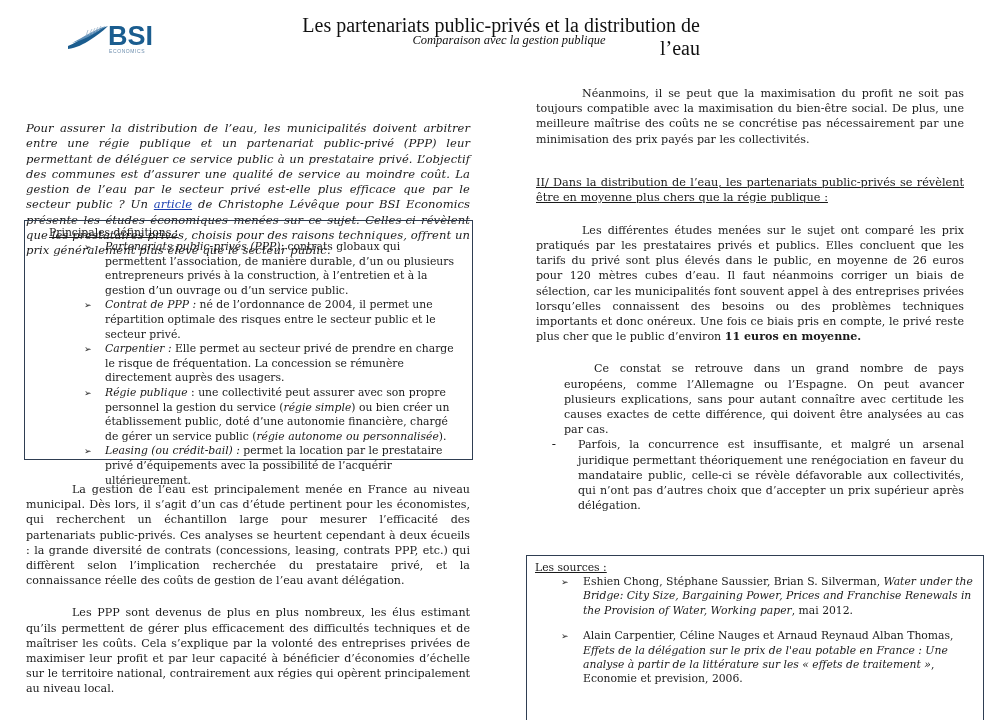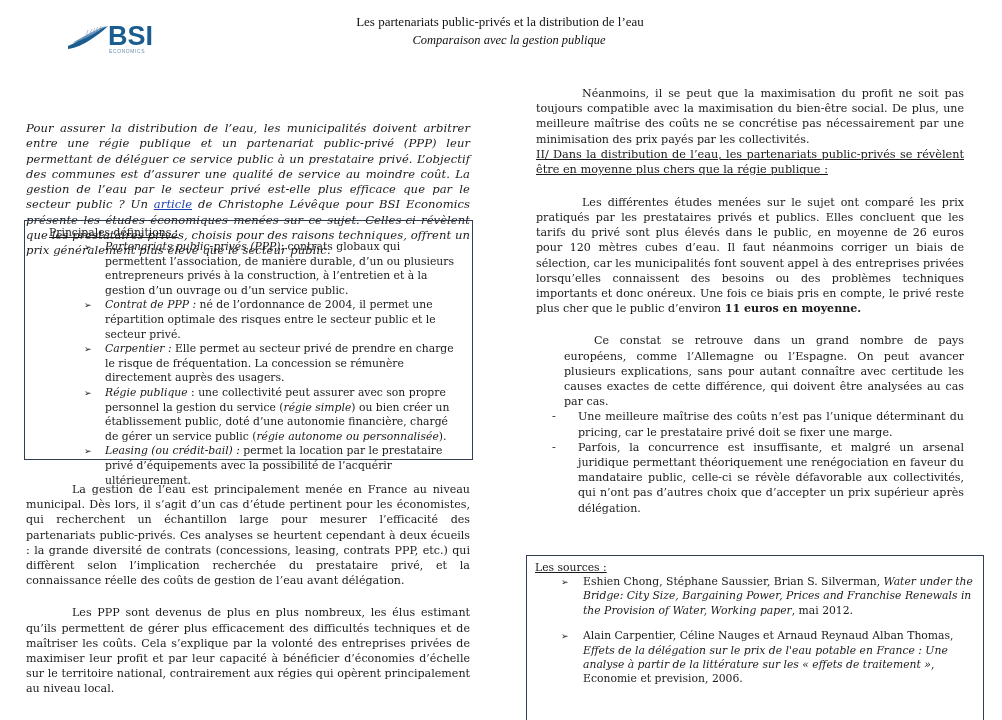--- a/index.html
+++ b/index.html
@@ -4,21 +4,21 @@
 <style>
   * { box-sizing: border-box; margin: 0; padding: 0; }
   html, body { width: 1002px; height: 720px; background: #ffffff; overflow: hidden; }
   body { position: relative; font-family: "DejaVu Serif", serif; color: #1a1a1a; }
 
   .logo { position: absolute; left: 66px; top: 22px; width: 100px; height: 30px; }
   .logo svg { display: block; }
   .logo-text { position: absolute; left: 42px; top: 0; font-family: "Liberation Sans", sans-serif; font-weight: bold; font-size: 27px; color: #1b5d8f; letter-spacing: 0px; line-height: 28px; }
   .logo-sub { position: absolute; left: 43px; top: 26px; font-family: "Liberation Sans", sans-serif; font-size: 5px; color: #6e8fae; letter-spacing: 0.6px; }
 
-  .header-title { position: absolute; left: 300px; top: 14px; width: 400px; text-align: center; font-family: "Liberation Serif", serif; font-size: 13px; color: #111; }
+  .header-title { position: absolute; left: 300px; top: 14px; width: 400px; text-align: right; font-family: "Liberation Serif", serif; font-size: 20px; color: #111; }
   .header-sub { position: absolute; left: 300px; top: 33px; width: 400px; text-align: center; font-family: "Liberation Serif", serif; font-style: italic; font-size: 12.5px; color: #111; padding-left: 18px; }
 
   .col-left { position: absolute; left: 26px; top: 85px; width: 444px; }
   .col-right { position: absolute; left: 536px; top: 86px; width: 428px; }
 
   .para { font-size: 11.1px; line-height: 15.2px; text-align: justify; }
   .intro { font-style: italic; font-size: 11.6px; line-height: 15.3px; letter-spacing: 0.05px; margin-top: 36px; }
   .intro a { color: #1a3fb0; text-decoration: underline; }
   .indent { text-indent: 46px; }
   .indent-sm { text-indent: 30px; }
@@ -89,25 +89,25 @@
   </ul>
 </div>
 
 <div style="position:absolute; left:26px; top:465px; width:444px;">
   <p class="para indent" style="margin-top:17px;">La gestion de l’eau est principalement menée en France au niveau municipal. Dès lors, il s’agit d’un cas d’étude pertinent pour les économistes, qui recherchent un échantillon large pour mesurer l’efficacité des partenariats public-privés. Ces analyses se heurtent cependant à deux écueils : la grande diversité de contrats (concessions, leasing, contrats PPP, etc.) qui diffèrent selon l’implication recherchée du prestataire privé, et la connaissance réelle des coûts de gestion de l’eau avant délégation.</p>
   <p class="para indent" style="margin-top:17px;">Les PPP sont devenus de plus en plus nombreux, les élus estimant qu’ils permettent de gérer plus efficacement des difficultés techniques et de maîtriser les coûts. Cela s’explique par la volonté des entreprises privées de maximiser leur profit et par leur capacité à bénéficier d’économies d’échelle sur le territoire national, contrairement aux régies qui opèrent principalement au niveau local.</p>
 </div>
 
 <div class="col-right">
   <p class="para indent">Néanmoins, il se peut que la maximisation du profit ne soit pas toujours compatible avec la maximisation du bien-être social. De plus, une meilleure maîtrise des coûts ne se concrétise pas nécessairement par une minimisation des prix payés par les collectivités.</p>
-  <div class="section-heading" style="">II/ Dans la distribution de l’eau, les partenariats public-privés se révèlent être en moyenne plus chers que la régie publique :</div>
+  <div class="section-heading" style="margin-top:28px;">II/ Dans la distribution de l’eau, les partenariats public-privés se révèlent être en moyenne plus chers que la régie publique :</div>
   <p class="para indent" style="margin-top:18px;"><span>Les différentes études menées sur le sujet ont comparé les prix pratiqués par les prestataires privés et publics. Elles concluent que les tarifs du privé sont plus élevés dans le public, en moyenne de 26 euros pour 120 mètres cubes d’eau. Il faut néanmoins corriger un biais de sélection, car les municipalités font souvent appel à des entreprises privées lorsqu’elles connaissent des besoins ou des problèmes techniques importants et donc onéreux. Une fois ce biais pris en compte, le privé reste plus cher que le public d’environ </span><span class="bold">11 euros en moyenne.</span></p>
   <p class="para indent-sm" style="margin-top:17px;margin-left:28px;">Ce constat se retrouve dans un grand nombre de pays européens, comme l’Allemagne ou l’Espagne. On peut avancer plusieurs explications, sans pour autant connaître avec certitude les causes exactes de cette différence, qui doivent être analysées au cas par cas.</p>
   <ul class="dash-list">
-    <li><span class="dash">-</span><span>Une meilleure maîtrise des coûts n’est pas l’unique déterminant du pricing, car le prestataire privé doit se fixer une marge.</span></li>
+    <li><span class="dash">-</span></li>
     <li><span class="dash">-</span><span>Parfois, la concurrence est insuffisante, et malgré un arsenal juridique permettant théoriquement une renégociation en faveur du mandataire public, celle-ci se révèle défavorable aux collectivités, qui n’ont pas d’autres choix que d’accepter un prix supérieur après délégation.</span></li>
   </ul>
 </div>
 
 <div class="box src-box">
   <div class="box-title">Les sources :</div>
   <ul class="src-list">
     <li>
       <span class="bullet">➢</span>
       <span> Eshien Chong, Stéphane Saussier, Brian S. Silverman, </span><span class="ital">Water under the Bridge: City Size, Bargaining Power, Prices and Franchise Renewals in the Provision of Water, Working paper</span><span>, mai 2012.</span>

